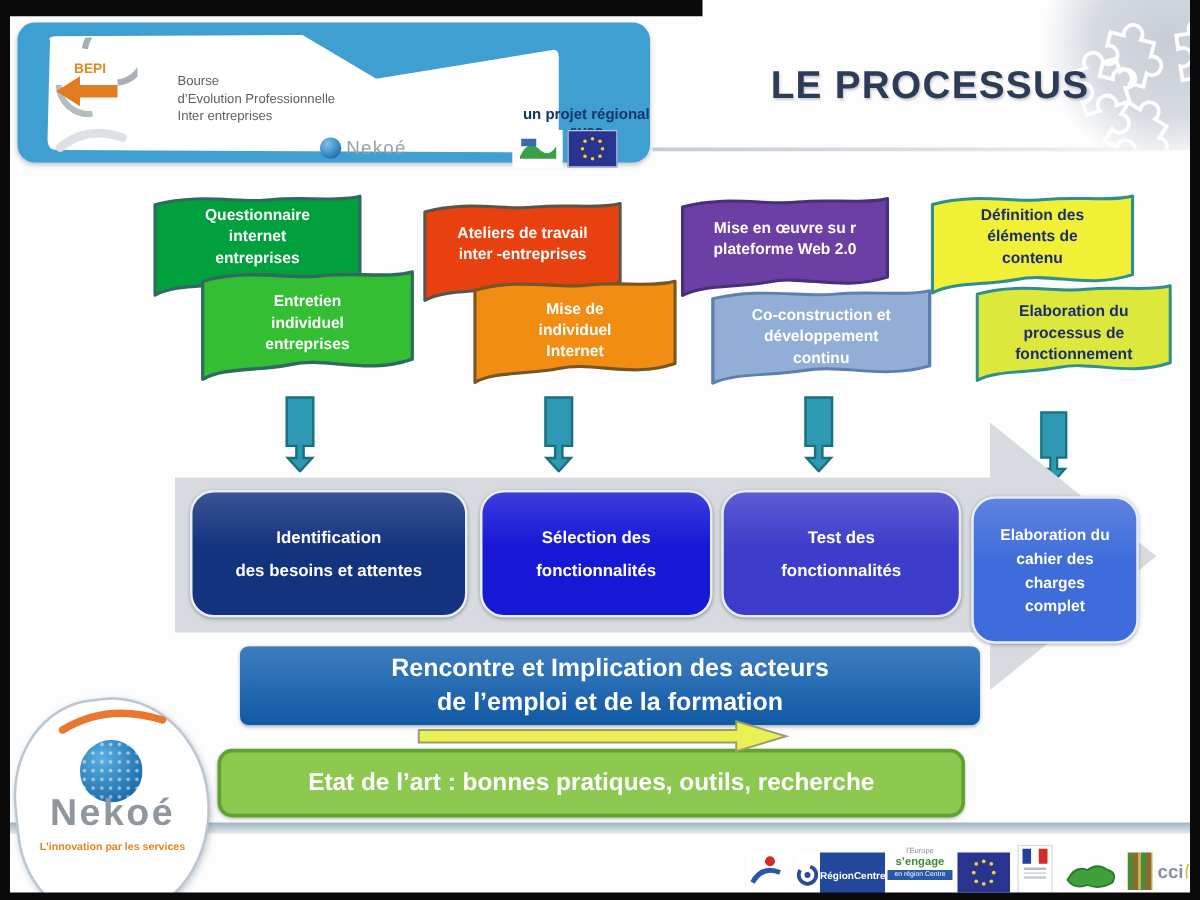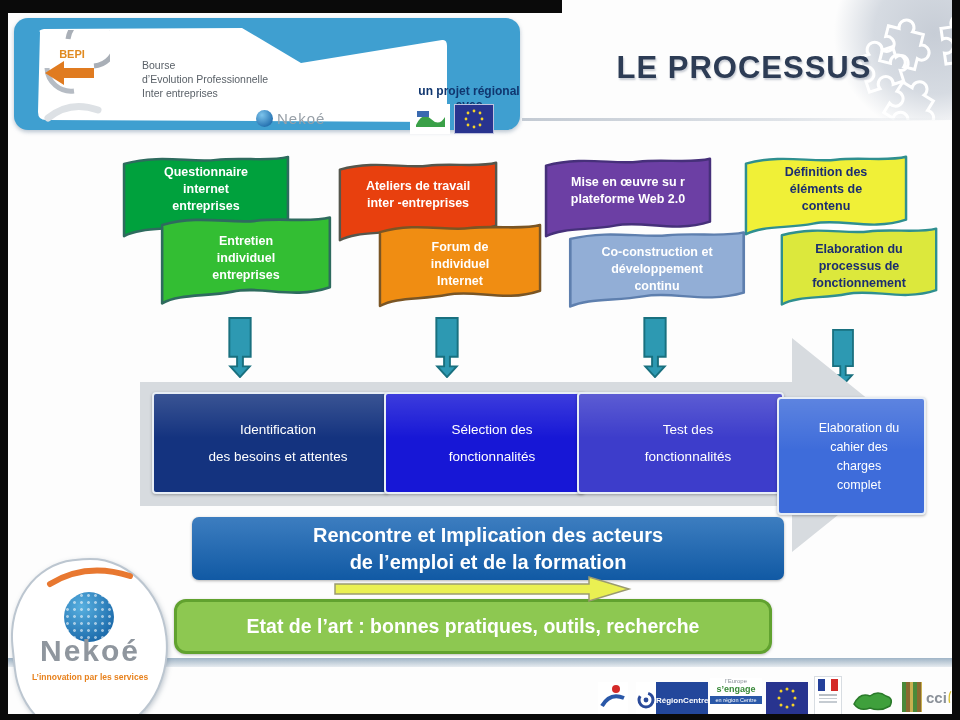--- a/index.html
+++ b/index.html
@@ -34,24 +34,24 @@
   .flag .lines{position:absolute;left:0;right:0;top:0;height:72%;display:flex;flex-direction:column;
      align-items:center;justify-content:center;text-align:center;
      font-size:12.5px;line-height:17px;font-weight:bold;color:#fff;}
   .flag.back .lines{padding-top:6px;}
   .flag.front .lines{padding-top:12px;}
   .flag .navy{color:#1b2d70;}
   
   .down-arrow{position:absolute;width:34px;}
   
   #big-arrow{position:absolute;left:135px;top:330px;width:795px;height:235px;}
-  .pbox{position:absolute;border:2px solid #e8eef5;border-radius:4px;display:flex;flex-direction:column;
-     align-items:center;justify-content:center;text-align:center;color:#fff;font-weight:normal;
+  .pbox{position:absolute;border:2px solid #e8eef5;border-radius:19px;display:flex;flex-direction:column;
+     align-items:center;justify-content:center;text-align:center;color:#fff;font-weight:bold;
      font-size:13.5px;line-height:16px;box-shadow:0 1px 3px rgba(0,0,0,.3);
-     background-image:linear-gradient(180deg,rgba(255,255,255,.16),rgba(255,255,255,0) 45%);padding-left:15px;}
+     background-image:linear-gradient(180deg,rgba(255,255,255,.16),rgba(255,255,255,0) 45%);}
   .pbox.gap2{gap:11px;}
   .pbox.gap4{gap:3px;font-size:12.5px;}
   
   #actors-banner{position:absolute;left:174px;top:517px;width:592px;height:63px;border-radius:7px;
      display:flex;flex-direction:column;align-items:center;justify-content:center;color:#fff;
      font-weight:bold;font-size:20px;line-height:27px;
      background-image:linear-gradient(180deg,rgba(255,255,255,.18),rgba(0,0,0,.08));
      box-shadow:0 1px 3px rgba(0,0,0,.3);}
   #yellow-arrow{position:absolute;left:333px;top:574px;width:300px;height:30px;z-index:6;}
   #stateofart-banner{position:absolute;left:174px;top:599px;width:592px;height:49px;border-radius:12px;
@@ -163,21 +163,21 @@
     <div class="lines">
       <div>Ateliers de travail</div>
       <div>inter -entreprises</div>
     </div>
   </div>
   <div class="flag front" style="left:376px;top:218px;width:168px;height:96px">
     <svg viewBox="0 0 170 95" preserveAspectRatio="none">
         <path class="wave" d="M4,14 C40,4 70,13 95,10 C120,7 148,12 166,7 L166,72 C130,84 100,70 72,76 C46,81 20,78 4,87 Z" fill="#F08D12" stroke="#7A5524"></path>
       </svg>
     <div class="lines">
-      <div>Forum de</div>
+      <div>Mise de</div>
       <div>individuel</div>
       <div>Internet</div>
     </div>
   </div>
 
   <div class="flag back" style="left:542px;top:152px;width:172px;height:92px">
     <svg viewBox="0 0 170 95" preserveAspectRatio="none">
         <path class="wave" d="M4,14 C40,4 70,13 95,10 C120,7 148,12 166,7 L166,72 C130,84 100,70 72,76 C46,81 20,78 4,87 Z" fill="#6C3FA4" stroke="#46307A"></path>
       </svg>
     <div class="lines">

